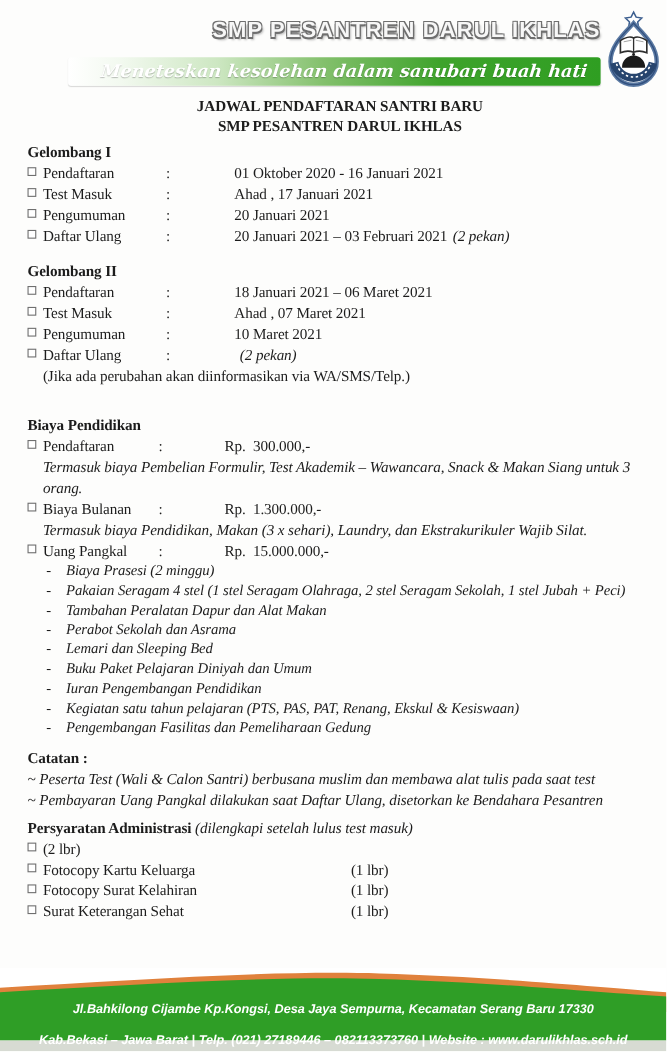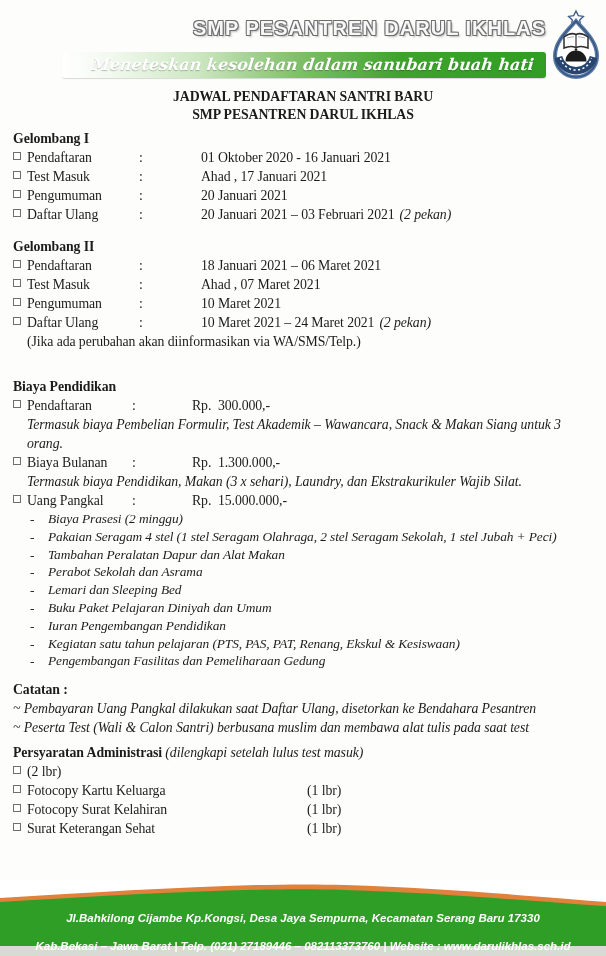--- a/index.html
+++ b/index.html
@@ -25,21 +25,21 @@
     box-shadow:0 1px 1px rgba(0,0,0,.15);
   }
   .tagline {
     position:absolute; right:12px; top:3px;
     font-family:"DejaVu Serif", serif; font-style:italic; font-weight:bold;
     font-size:16px; color:#ffffff; transform:skewX(-6deg);
     text-shadow:0 1px 1px rgba(0,0,0,.25); white-space:nowrap;
   }
   .logo { position:absolute; top:8px; right:1px; width:58px; height:78px; }
   
-  .doc { padding:88px 13px 0 13px; font-size:13.8px; letter-spacing:-0.1px; }
+  .doc { padding:88px 13px 0 25px; font-size:13.8px; letter-spacing:-0.1px; }
   .title { text-align:center; font-weight:bold; font-size:13.8px; line-height:17.5px; }
   .sec-head { font-weight:bold; line-height:19px; }
   .mt-g2 { margin-top:13px; }
   .mt-or { margin-top:12px; }
   .mt-by { margin-top:26px; }
   .mt-ct { margin-top:10px; }
   .mt-ps { margin-top:6px; }
   .mt-g1 { margin-top:6px; }
   .row { display:flex; line-height:19px; align-items:baseline; }
   .cb { width:14px; flex:0 0 14px; position:relative; }
@@ -159,21 +159,20 @@
       <span class="g-label">Pengumuman</span>
       <span class="g-colon">:</span>
       <span class="val">10 Maret 2021</span>
     </div>
     <div class="row">
       <span class="cb">
           <i></i>
         </span>
       <span class="g-label">Daftar Ulang</span>
       <span class="g-colon">:</span>
-      <span class="val">10 Maret 2021 – 24 Maret 2021</span>
       <span class="note-it">(2 pekan)</span>
     </div>
 
     <div class="sub-line">(Jika ada perubahan akan diinformasikan via WA/SMS/Telp.)</div>
 
     <div class="sec-head mt-by">Biaya Pendidikan</div>
     <div class="row">
       <span class="cb">
           <i></i>
         </span>
@@ -233,22 +232,22 @@
         <span class="dash">-</span>
         <span class="btext">Kegiatan satu tahun pelajaran (PTS, PAS, PAT, Renang, Ekskul &amp; Kesiswaan)</span>
       </div>
       <div class="brow">
         <span class="dash">-</span>
         <span class="btext">Pengembangan Fasilitas dan Pemeliharaan Gedung</span>
       </div>
     </div>
 
     <div class="sec-head mt-ct">Catatan :</div>
+    <div class="cat-line">~ Peserta Test (Wali &amp; Calon Santri) berbusana muslim dan membawa alat tulis pada saat test</div>
     <div class="cat-line">~ Pembayaran Uang Pangkal dilakukan saat Daftar Ulang, disetorkan ke Bendahara Pesantren</div>
-    <div class="cat-line">~ Peserta Test (Wali &amp; Calon Santri) berbusana muslim dan membawa alat tulis pada saat test</div>
 
     <div class="sec-head mt-ps">
       <span>Persyaratan Administrasi</span>
       <span class="ps-head-note">(dilengkapi setelah lulus test masuk)</span>
     </div>
     <div class="row">
       <span class="cb">
           <i></i>
         </span>
       <span>(2 lbr)</span>

